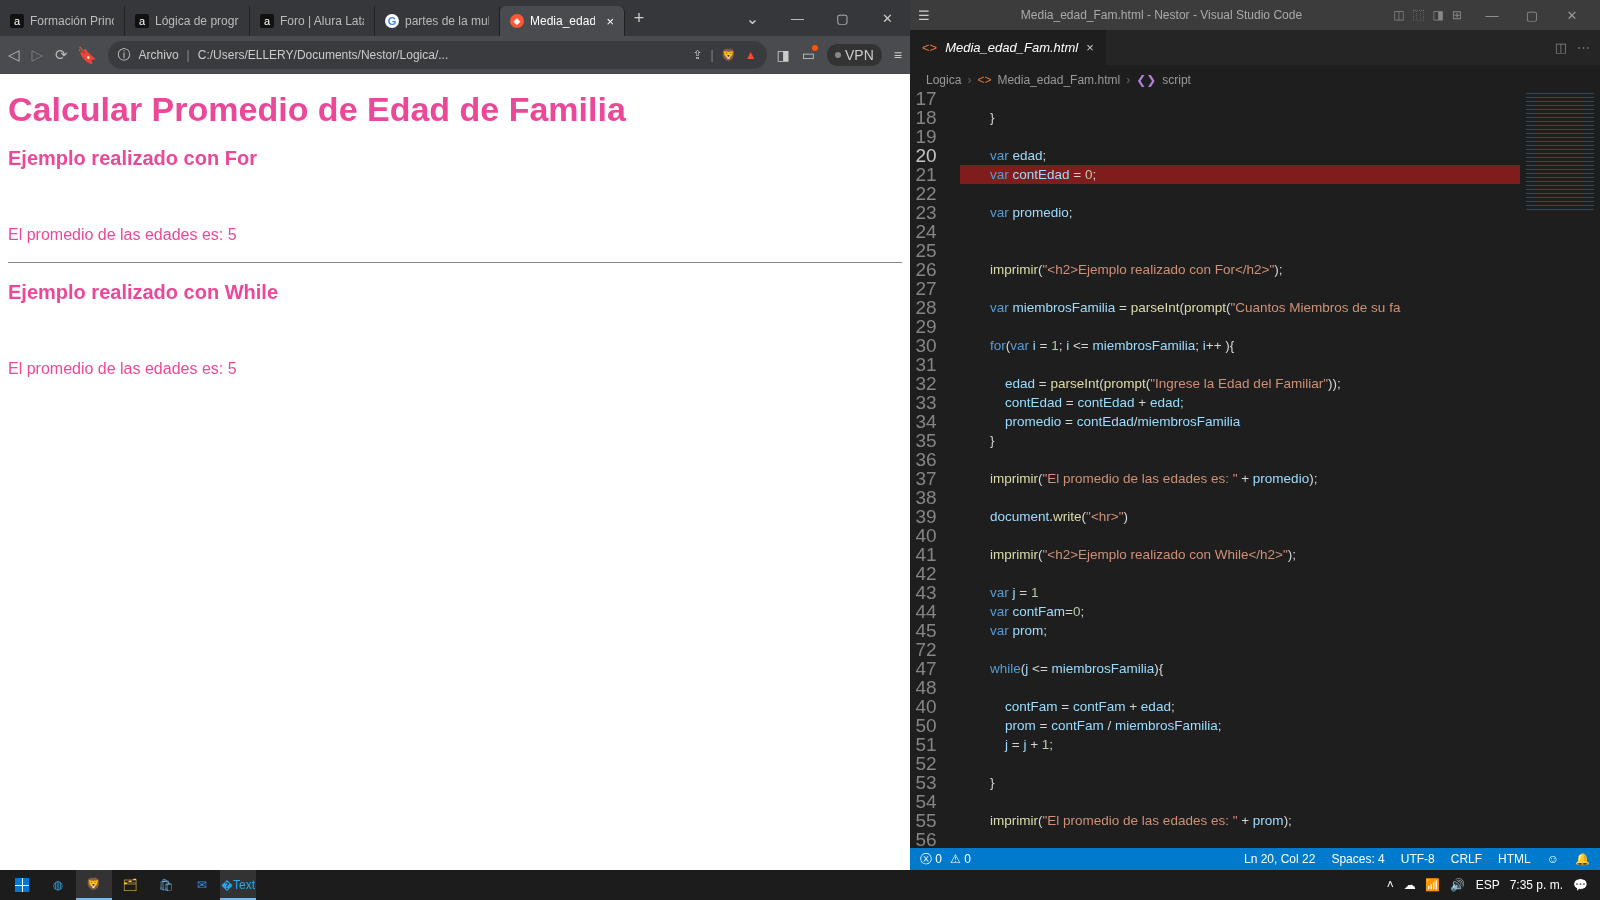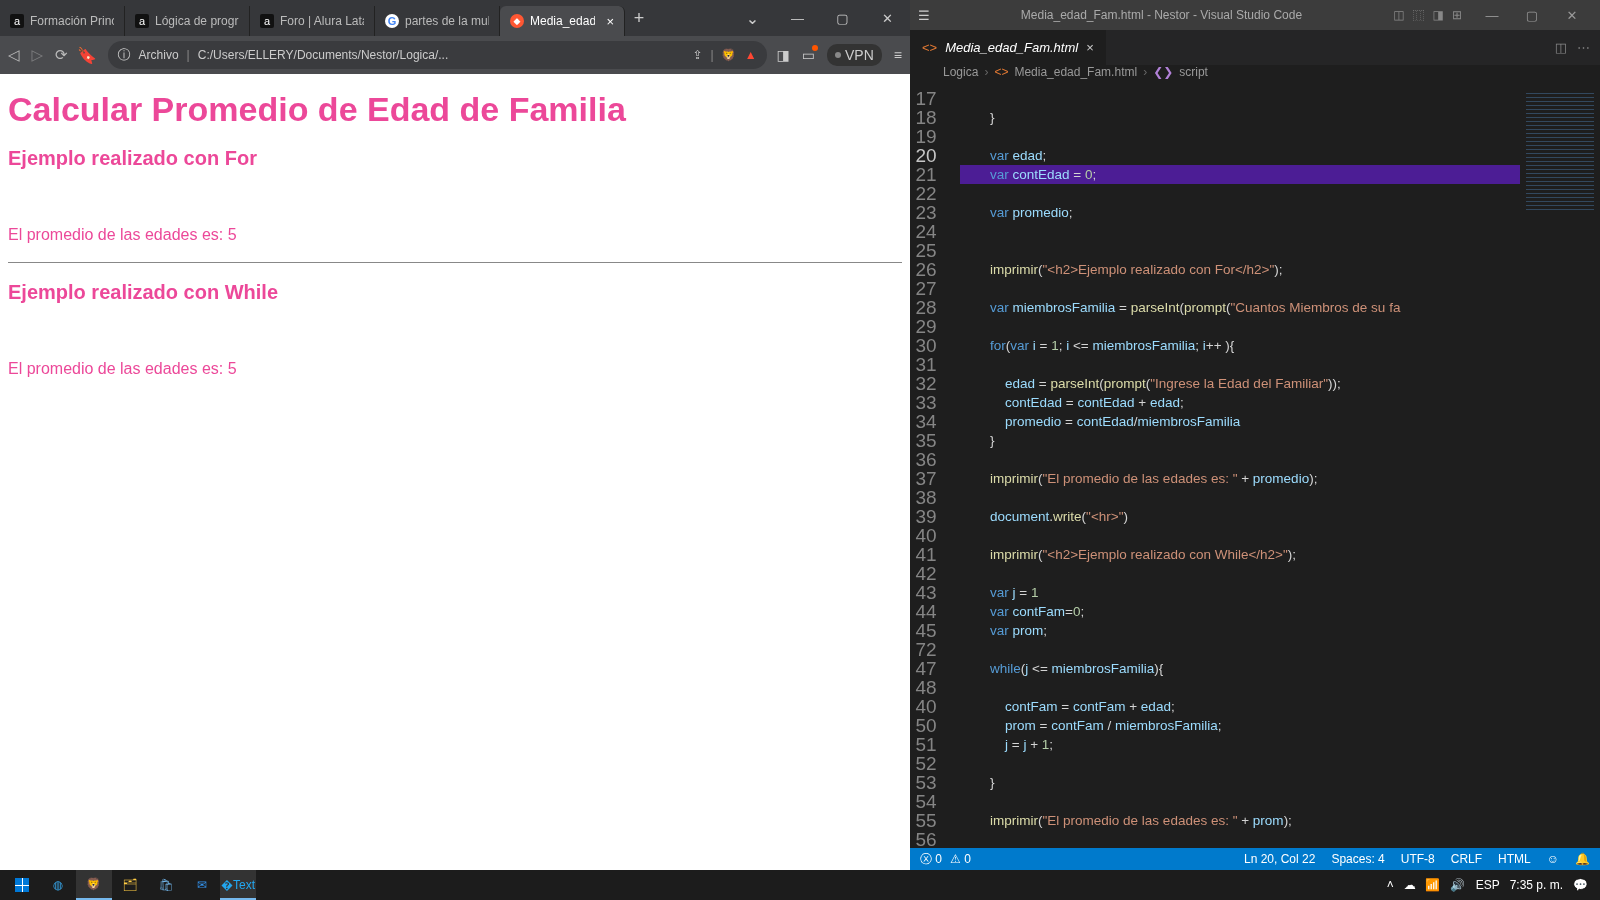--- a/index.html
+++ b/index.html
@@ -51,30 +51,30 @@
 .vs-title .winctl { display: flex; }
 .vs-title .winctl div { width: 40px; text-align: center; color: #999; cursor: pointer; }
 
 .vs-etabs { height: 35px; background: #252526; display: flex; }
 .vs-etab { height: 35px; background: #1e1e1e; color: #fff; display: flex; align-items: center; gap: 8px; padding: 0 12px; font-style: italic; cursor: pointer; }
 .vs-etab .icon { color: #e37933; font-style: normal; }
 .vs-etab .x { color: #ccc; font-style: normal; font-size: 13px; }
 .vs-eright { margin-left: auto; display: flex; align-items: center; gap: 10px; padding-right: 10px; color: #888; }
 .vs-eright span { cursor: pointer; }
 
-.vs-crumbs { height: 22px; background: #1e1e1e; display: flex; align-items: flex-start; gap: 6px; padding: 0 33px; color: #999; font-size: 12px; }
+.vs-crumbs { height: 22px; background: #1e1e1e; display: flex; align-items: flex-end; gap: 6px; padding: 0 16px; color: #999; font-size: 12px; }
 .vs-crumbs .sep { color: #666; }
 .vs-crumbs .ico { color: #e37933; }
 .vs-crumbs .ico2 { color: #b180d7; }
 
 .vs-editor { flex: 1; display: flex; overflow: hidden; position: relative; }
 .gutter { width: 50px; background: #1e1e1e; text-align: center; padding-right: 18px; color: #858585; font-family: Consolas, monospace; font-size: 19px; line-height: 19px; padding-top: 2px; }
 .gutter .active { color: #c6c6c6; }
 .code { flex: 1; font-family: Consolas, monospace; font-size: 13.5px; line-height: 19px; white-space: pre; color: #d4d4d4; padding-top: 2px; overflow: hidden; }
-.code .active-line { background: #4c1d95; display: block; }
+.code .active-line { background: #7f1d1d; display: block; }
 .hl-kw { color: #569cd6; }
 .hl-var { color: #9cdcfe; }
 .hl-num { color: #b5cea8; }
 .hl-fn { color: #dcdcaa; }
 .hl-str { color: #ce9178; }
 
 .minimap { width: 80px; background: #1e1e1e; position: relative; }
 .minimap .mm { position: absolute; left: 6px; right: 6px; top: 6px; height: 120px; background: repeating-linear-gradient(#3a5a7a 0 1px, transparent 1px 4px); opacity: 0.7; }
 
 .vs-status { height: 22px; background: #007acc; color: #fff; display: flex; align-items: center; font-size: 12px; padding: 0 10px; gap: 14px; }

